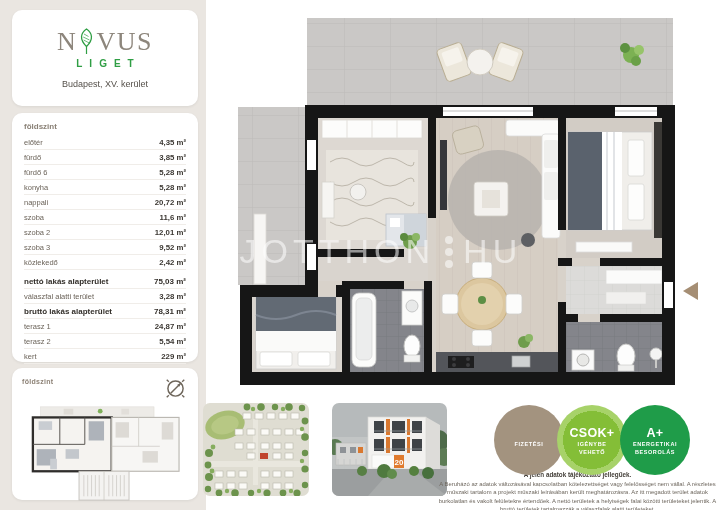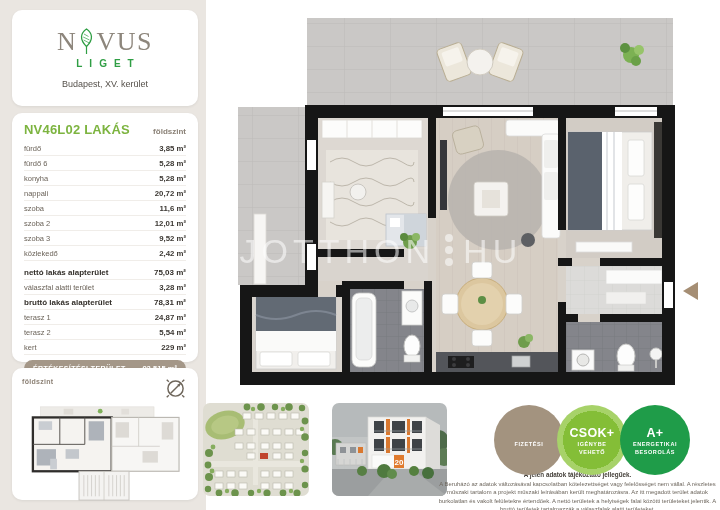--- a/index.html
+++ b/index.html
@@ -30,21 +30,21 @@
   .pill span:last-child{font-size:7.6px;font-weight:700;}
 
   
   #card-mini{left:12px;top:368px;width:186px;height:132px;padding:8px 10px;box-sizing:border-box;}
   .mini-head{display:flex;justify-content:space-between;align-items:flex-start;}
   .mini-label{font-size:7px;font-weight:800;color:#8d8276;letter-spacing:.3px;margin-top:2px;}
   .mini-svg{display:block;margin:2px auto 0 auto;}
 
   
   #plan-wrap{position:absolute;left:206px;top:0;width:514px;height:400px;}
-  #watermark{position:absolute;left:4px;top:234px;display:flex;align-items:flex-start;gap:9px;color:rgba(255,255,255,.55);font-size:34px;font-weight:400;letter-spacing:5px;line-height:1;pointer-events:none;}
+  #watermark{position:absolute;left:4px;top:234px;display:flex;align-items:flex-end;gap:9px;color:rgba(255,255,255,.55);font-size:34px;font-weight:400;letter-spacing:5px;line-height:1;pointer-events:none;}
   .wm-dots{display:flex;flex-direction:column;gap:4px;margin:0 1px;}
   .wm-dots i{width:8px;height:8px;border-radius:50%;background:rgba(255,255,255,.55);}
 
   
   .thumb{position:absolute;border-radius:7px;overflow:hidden;}
   #thumb-site{left:203px;top:403px;width:106px;height:93px;}
   #thumb-bldg{left:316px;top:403px;width:115px;height:93px;margin-left:16px;}
 
   
   #badges{position:absolute;left:494px;top:405px;display:flex;}
@@ -78,24 +78,27 @@
         <line x1="8.5" y1="19.5" x2="8.5" y2="27" stroke="#2f9e44" stroke-width="1.2"></line>
       </svg>
       <span>VUS</span>
     </div>
     <div class="brand-sub">LIGET</div>
     <div class="brand-loc">Budapest, XV. kerület</div>
   </div>
 
   <div class="card" id="card-data">
     <div class="title-row">
-      <span class="unit-title">NV46L02 LAKÁS</span>
       <span class="unit-floor">földszint</span>
     </div>
     <div class="rows">
+      <div class="row">
+          <span class="rl">előtér</span>
+          <span class="rv">4,35 m²</span>
+        </div>
       <div class="row">
           <span class="rl">fürdő</span>
           <span class="rv">3,85 m²</span>
         </div>
       <div class="row">
           <span class="rl">fürdő 6</span>
           <span class="rv">5,28 m²</span>
         </div>
       <div class="row">
           <span class="rl">konyha</span>

